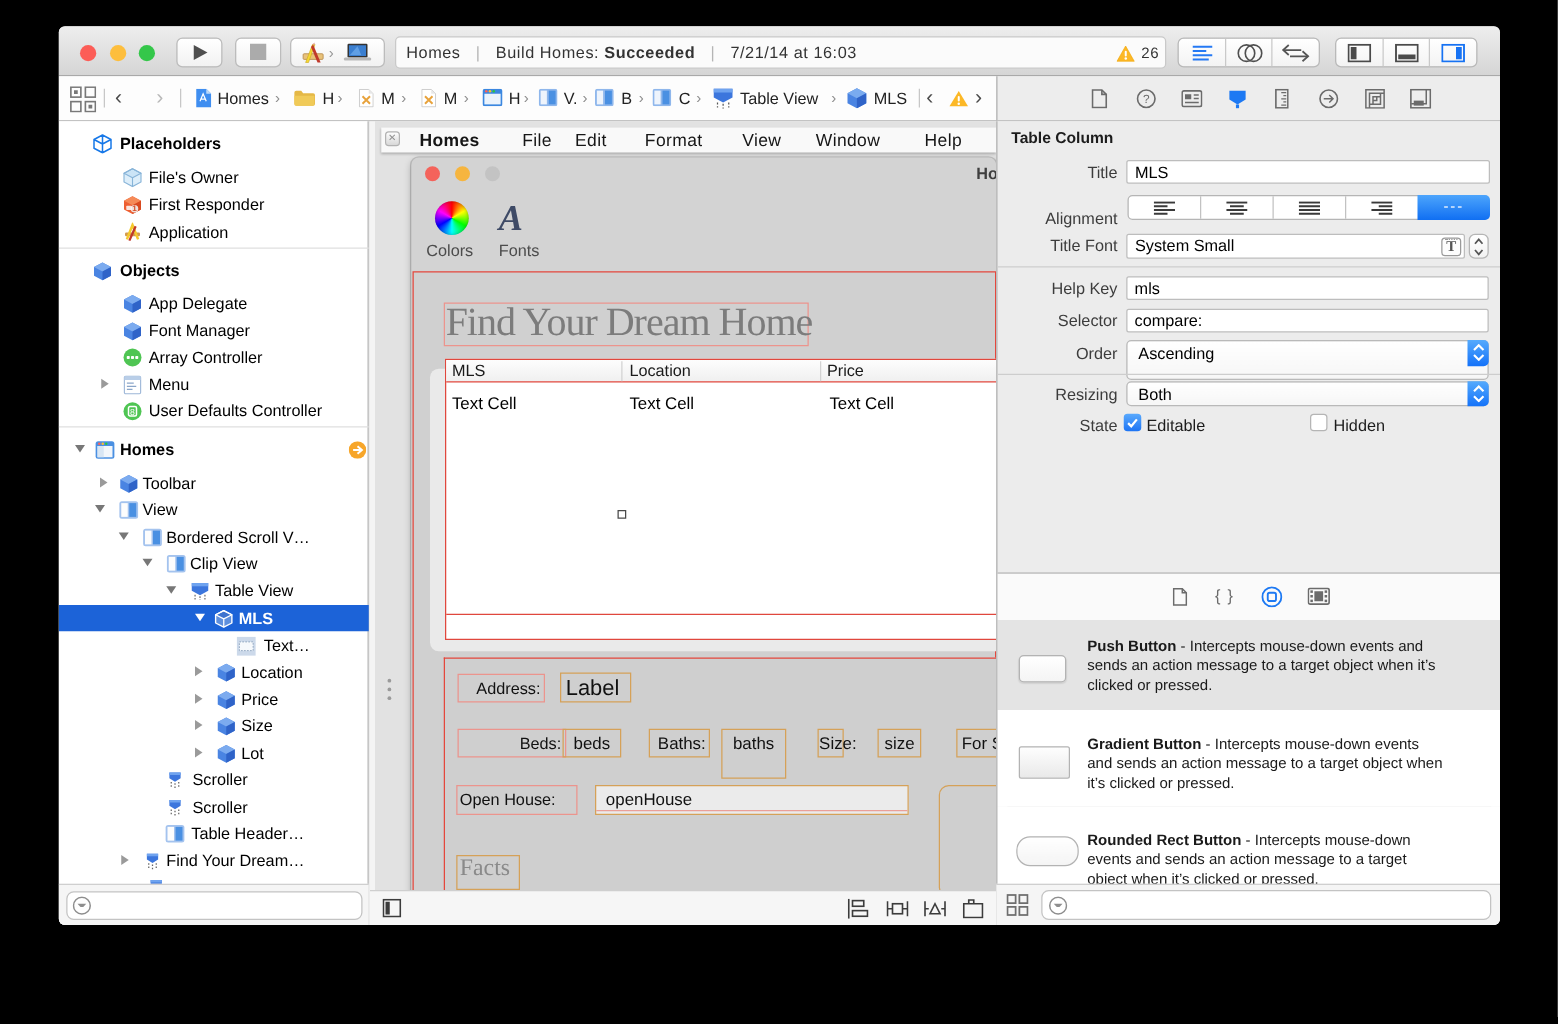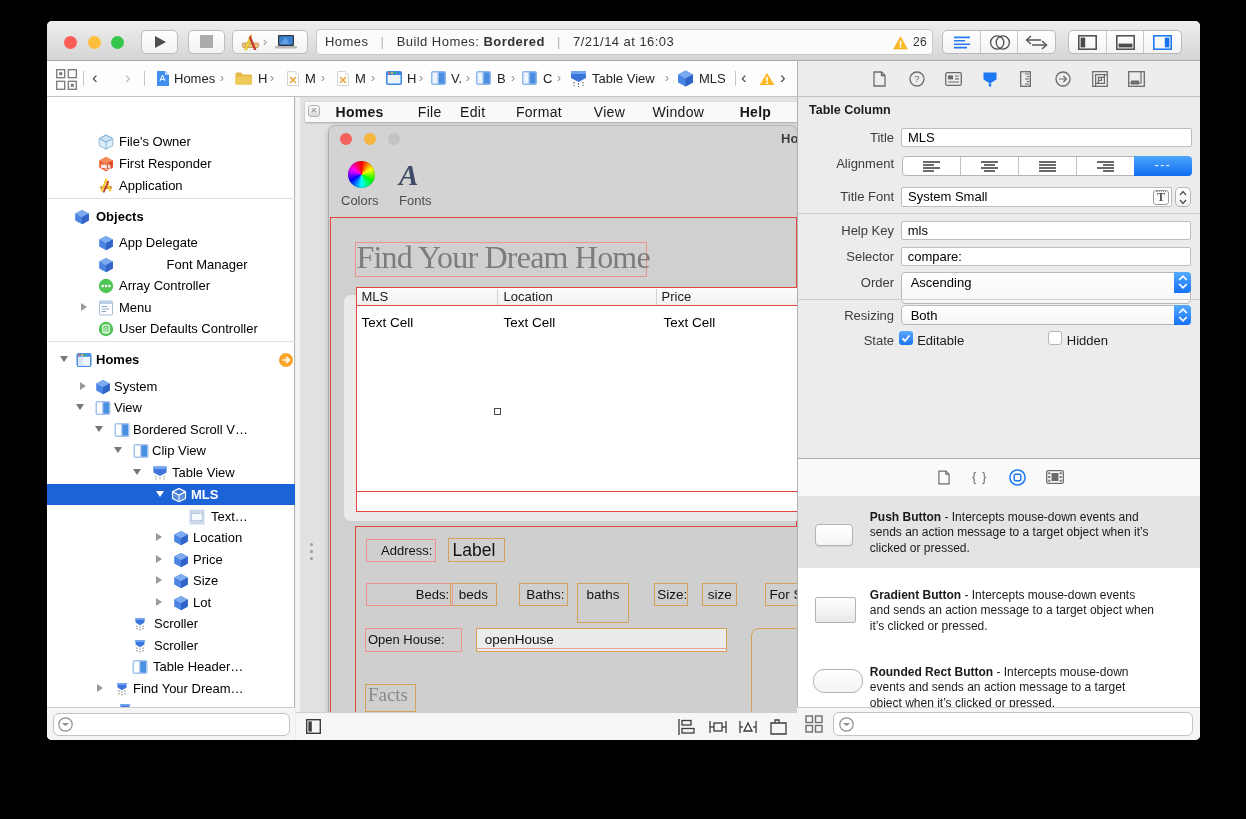--- a/index.html
+++ b/index.html
@@ -65,21 +65,21 @@
         </svg>
       <div style="position:absolute;left:30px;top:4px;font-size:12px;color:#999;">›</div>
       <svg style="position:absolute;left:40px;top:3px;" width="26" height="17" viewBox="0 0 26 17">
           <rect x="5" y="1" width="16" height="11" rx="1" fill="#333"></rect>
           <rect x="6.2" y="2.2" width="13.6" height="8.6" fill="#3b7fd0"></rect>
           <path d="M7 10 L13 3 L16 10 Z" fill="#6aa7e8" opacity=".8"></path>
           <rect x="2" y="12" width="22" height="2.4" rx="1.2" fill="#b9b9b9"></rect>
         </svg>
     </div>
     <div id="status">
-      <span style="margin-left:8px;">Homes</span><span style="color:#b5b5b5;">&nbsp;&nbsp;&nbsp;|&nbsp;&nbsp;&nbsp;</span><span>Build Homes: <b>Bordered</b></span><span style="color:#b5b5b5;">&nbsp;&nbsp;&nbsp;|&nbsp;&nbsp;&nbsp;</span><span>7/21/14 at 16:03</span>
+      <span style="margin-left:8px;">Homes</span><span style="color:#b5b5b5;">&nbsp;&nbsp;&nbsp;|&nbsp;&nbsp;&nbsp;</span><span>Build Homes: <b>Succeeded</b></span><span style="color:#b5b5b5;">&nbsp;&nbsp;&nbsp;|&nbsp;&nbsp;&nbsp;</span><span>7/21/14 at 16:03</span>
       <svg style="position:absolute;left:576px;top:6px;" width="15" height="14" viewBox="0 0 15 14">
           <path d="M7.5 0.8 L14.4 13 H0.6 Z" fill="#fcb826" stroke="#f0a500" stroke-width="0.5"></path>
           <rect x="6.8" y="4.6" width="1.6" height="4.6" rx="0.8" fill="#fff"></rect>
           <circle cx="7.6" cy="10.8" r="1" fill="#fff"></circle>
         </svg>
       <span style="position:absolute;left:596px;font-size:12px;">26</span>
     </div>
     <div class="seg3" style="left:895px;">
       <div>
           <svg style="position:absolute;left:11px;top:5px;" width="16" height="13" viewBox="0 0 16 13">
@@ -356,58 +356,61 @@
             <line x1="11" y1="9" x2="11" y2="13"></line>
           </g>
         </g>
       <g id="txtico">
           <rect x="0.5" y="0.5" width="15" height="15" fill="#ccd9ea"></rect>
           <rect x="2.5" y="4.5" width="11" height="7" fill="#f6f9fc" stroke="#8aa0bc" stroke-width="0.8" stroke-dasharray="1.2 1.2"></rect>
         </g>
     </defs>
   </svg>
   <div id="sidebar">
+    <div class="row" style="top:7px;"><svg class="sic" style="left:27px;" width="16" height="16">
+          <use href="#cubew"></use>
+        </svg><b style="margin-left:49px;">Placeholders</b></div>
     <div class="row" style="top:34px;"><svg class="sic" style="left:51px;" width="16" height="16">
           <use href="#cubel"></use>
         </svg><span style="margin-left:72px;">File's Owner</span></div>
     <div class="row" style="top:56px;"><svg class="sic" style="left:51px;" width="16" height="16">
           <use href="#cubeo"></use>
         </svg><span style="margin-left:72px;">First Responder</span></div>
     <div class="row" style="top:78px;"><svg class="sic" style="left:51px;" width="16" height="16">
           <use href="#appico"></use>
         </svg><span style="margin-left:72px;">Application</span></div>
     <div class="ssep" style="top:101px;"></div>
     <div class="row" style="top:109px;"><svg class="sic" style="left:27px;" width="16" height="16">
           <use href="#cube"></use>
         </svg><b style="margin-left:49px;">Objects</b></div>
     <div class="row" style="top:135px;"><svg class="sic" style="left:51px;" width="16" height="16">
           <use href="#cube"></use>
         </svg><span style="margin-left:72px;">App Delegate</span></div>
-    <div class="row" style="top:156.5px;text-align:center;"><svg class="sic" style="left:51px;" width="16" height="16">
+    <div class="row" style="top:156.5px;"><svg class="sic" style="left:51px;" width="16" height="16">
           <use href="#cube"></use>
         </svg><span style="margin-left:72px;">Font Manager</span></div>
     <div class="row" style="top:178px;"><svg class="sic" style="left:51px;" width="16" height="16">
           <use href="#greenc"></use>
         </svg><span style="margin-left:72px;">Array Controller</span></div>
     <div class="row" style="top:199.5px;"><div class="discr" style="left:34px;"></div><svg class="sic" style="left:51px;" width="16" height="16">
           <use href="#menuico"></use>
         </svg><span style="margin-left:72px;">Menu</span></div>
     <div class="row" style="top:221px;"><svg class="sic" style="left:51px;" width="16" height="16">
           <use href="#greenu"></use>
         </svg><span style="margin-left:72px;">User Defaults Controller</span></div>
     <div class="ssep" style="top:244px;"></div>
     <div class="row" style="top:252px;"><div class="disc" style="left:13px;"></div><svg class="sic" style="left:29px;" width="16" height="16">
           <use href="#homeico"></use>
         </svg><b style="margin-left:49px;">Homes</b><svg style="position:absolute;left:232px;top:4px;" width="14" height="14" viewBox="0 0 14 14">
           <circle cx="7" cy="7" r="7" fill="#f7a62a"></circle>
           <path d="M3.5 7 H9.5 M7 4 L10.5 7 L7 10" stroke="#fff" stroke-width="1.6" fill="none"></path>
         </svg></div>
     <div class="row" style="top:278.5px;"><div class="discr" style="left:33px;"></div><svg class="sic" style="left:48px;" width="16" height="16">
           <use href="#cube"></use>
-        </svg><span style="margin-left:67px;">System</span></div>
+        </svg><span style="margin-left:67px;">Toolbar</span></div>
     <div class="row" style="top:300px;"><div class="disc" style="left:29px;"></div><svg class="sic" style="left:48px;" width="16" height="16">
           <use href="#viewico"></use>
         </svg><span style="margin-left:67px;">View</span></div>
     <div class="row" style="top:321.5px;"><div class="disc" style="left:48px;"></div><svg class="sic" style="left:67px;" width="16" height="16">
           <use href="#viewico"></use>
         </svg><span style="margin-left:86px;">Bordered Scroll V…</span></div>
     <div class="row" style="top:343px;"><div class="disc" style="left:67px;"></div><svg class="sic" style="left:86px;" width="16" height="16">
           <use href="#viewico"></use>
         </svg><span style="margin-left:105px;">Clip View</span></div>
     <div class="row" style="top:364.5px;"><div class="disc" style="left:86px;"></div><svg class="sic" style="left:105px;" width="16" height="17" viewBox="0 0 16 17">
@@ -462,21 +465,21 @@
     <div class="abs" style="left:0;top:0;width:4px;height:643px;background:#f4f4f4;"></div>
 
     <div class="abs" style="left:9px;top:5px;width:492px;height:20px;background:#f9f9f9;box-shadow:0 1px 2px rgba(0,0,0,.25);font-size:14px;color:#161616;line-height:20px;white-space:nowrap;letter-spacing:0.3px;">
       <div class="abs" style="left:3px;top:3px;width:12px;height:12px;background:linear-gradient(#fdfdfd,#d8d8d8);border:1px solid #b2b2b2;border-radius:3px;color:#909090;font-size:8px;line-height:10px;text-align:center;">✕</div>
       <b class="abs" style="left:30.5px;">Homes</b>
       <span class="abs" style="left:112.8px;">File</span>
       <span class="abs" style="left:155px;">Edit</span>
       <span class="abs" style="left:210.9px;">Format</span>
       <span class="abs" style="left:288.8px;">View</span>
       <span class="abs" style="left:347.6px;">Window</span>
-      <span class="abs" style="left:434.7px;font-weight:bold;">Help</span>
+      <span class="abs" style="left:434.7px;">Help</span>
     </div>
 
     <div class="abs" style="left:33px;top:29px;width:468px;height:614px;background:#d3d3d3;border-radius:6px 6px 0 0;box-shadow:0 0 0 1px rgba(0,0,0,.14),0 2px 6px rgba(0,0,0,.25);overflow:hidden;">
       <div class="abs" style="left:11px;top:7px;width:12px;height:12px;border-radius:50%;background:#f4635b;"></div>
       <div class="abs" style="left:35px;top:7px;width:12px;height:12px;border-radius:50%;background:#f6b53f;"></div>
       <div class="abs" style="left:59px;top:7px;width:12px;height:12px;border-radius:50%;background:#c3c3c3;"></div>
       <div class="abs" style="left:452px;top:5px;font-size:13px;font-weight:bold;color:#3e3e3e;">Homes</div>
 
       <div class="abs" style="left:19px;top:35px;width:27px;height:27px;border-radius:50%;background:conic-gradient(#f00,#ff0,#0f0,#0ff,#00f,#f0f,#f00);box-shadow:inset 0 0 3px rgba(0,0,0,.3);"></div>
       <div class="abs" style="left:12px;top:67px;font-size:13px;color:#4c4c4c;">Colors</div>
@@ -513,21 +516,21 @@
     <div class="abs" style="left:14px;top:453px;width:3px;height:3px;border-radius:50%;background:#9a9a9a;"></div>
     <div class="abs" style="left:14px;top:460px;width:3px;height:3px;border-radius:50%;background:#9a9a9a;"></div>
 
     <div class="abs" style="left:70px;top:442.3px;width:70.4px;height:22.8px;border:1px solid #ec948d;font-size:13px;color:#111;text-align:right;line-height:21px;"><span style="margin-right:3px;">Address:</span></div>
     <div class="abs" style="left:151.6px;top:441px;width:57.8px;height:24.3px;border:1px solid #d5a158;font-size:17.5px;color:#111;line-height:23px;"><span style="margin-left:4px;">Label</span></div>
 
     <div class="abs" style="left:70px;top:486.4px;width:87px;height:22.9px;border:1px solid #ec948d;font-size:13px;color:#111;text-align:right;line-height:21px;"><span style="margin-right:3px;">Beds:</span></div>
     <div class="abs" style="left:154.4px;top:486.4px;width:46.2px;height:22.9px;border:1px solid #d5a158;font-size:13.5px;color:#111;text-align:center;line-height:21px;">beds</div>
     <div class="abs" style="left:223.4px;top:486.4px;width:48.2px;height:22.9px;border:1px solid #d5a158;font-size:13.5px;color:#111;text-align:right;line-height:21px;"><span style="margin-right:2px;">Baths:</span></div>
     <div class="abs" style="left:280.8px;top:486.4px;width:52.2px;height:40px;border:1px solid #d5a158;font-size:13.5px;color:#111;text-align:center;line-height:21px;">baths</div>
-    <div class="abs" style="left:358.3px;top:486.4px;width:34px;height:22.9px;border:1px solid #d5a158;font-size:13.5px;color:#111;text-align:right;line-height:21px;">Size:</div>
+    <div class="abs" style="left:358.3px;top:486.4px;width:21px;height:22.9px;border:1px solid #d5a158;font-size:13.5px;color:#111;text-align:right;line-height:21px;">Size:</div>
     <div class="abs" style="left:406px;top:486.4px;width:35.3px;height:22.9px;border:1px solid #d5a158;font-size:13.5px;color:#111;text-align:center;line-height:21px;">size</div>
     <div class="abs" style="left:469.4px;top:486.4px;width:40px;height:22.9px;border:1px solid #d5a158;font-size:13.5px;color:#111;line-height:21px;white-space:nowrap;overflow:hidden;"><span style="margin-left:3px;">For Sa</span></div>
 
     <div class="abs" style="left:68.9px;top:530.6px;width:97.5px;height:24.8px;border:1px solid #ec948d;font-size:13px;color:#111;line-height:22px;"><span style="margin-left:2px;">Open House:</span></div>
     <div class="abs" style="left:179.7px;top:530.6px;width:250.9px;height:24.8px;border:1px solid #d5a158;background:#ebebeb;font-size:13.5px;color:#111;line-height:21px;"><span style="margin-left:8px;">openHouse</span><div class="abs" style="left:0;bottom:2px;width:100%;height:1px;background:#eb9f98;"></div></div>
 
     <div class="abs" style="left:455.4px;top:531.3px;width:60px;height:90px;border:1.3px solid #d5a158;border-radius:8px;background:#cfcfcf;"></div>
 
     <div class="abs" style="left:68.9px;top:586.7px;width:51.4px;height:28px;border:1px solid #d5a158;">
         <div class="abs" style="left:2px;top:-1px;font-family:'Liberation Serif',serif;font-size:19px;color:#8a8a8a;">Facts</div>
@@ -567,21 +570,21 @@
         <g stroke="#3c3c3c" stroke-width="1.3" fill="none">
           <path d="M5 4 H16 V15 H1 V4 H5 V1 H9 V4"></path>
         </g>
       </svg>
   </div>
 
   <div id="inspector">
     <div class="abs" style="left:11px;top:6px;font-size:12.5px;font-weight:bold;color:#1c1c1c;">Table Column</div>
     <div class="ilabel" style="left:0;top:32.8px;width:96px;">Title</div>
     <div class="ifield" style="left:103px;top:30.8px;width:291px;height:19px;line-height:17px;">MLS</div>
-    <div class="ilabel" style="left:0;top:59px;width:96px;">Alignment</div>
+    <div class="ilabel" style="left:0;top:70px;width:96px;">Alignment</div>
     <div class="abs" style="left:103.6px;top:58.8px;width:289.6px;height:20.5px;background:#fff;border:1px solid #b5b5b5;border-radius:4px;">
       <div class="abs" style="left:57.5px;top:0;width:1px;height:18.5px;background:#c2c2c2;"></div>
       <div class="abs" style="left:115.3px;top:0;width:1px;height:18.5px;background:#c2c2c2;"></div>
       <div class="abs" style="left:173.1px;top:0;width:1px;height:18.5px;background:#c2c2c2;"></div>
       <svg style="position:absolute;left:20px;top:4px;" width="17" height="11" viewBox="0 0 17 11">
           <g stroke="#3a3a3a" stroke-width="1.5">
             <line x1="0" y1="1" x2="17" y2="1"></line>
             <line x1="0" y1="4" x2="11" y2="4"></line>
             <line x1="0" y1="7" x2="17" y2="7"></line>
             <line x1="0" y1="10" x2="11" y2="10"></line>

